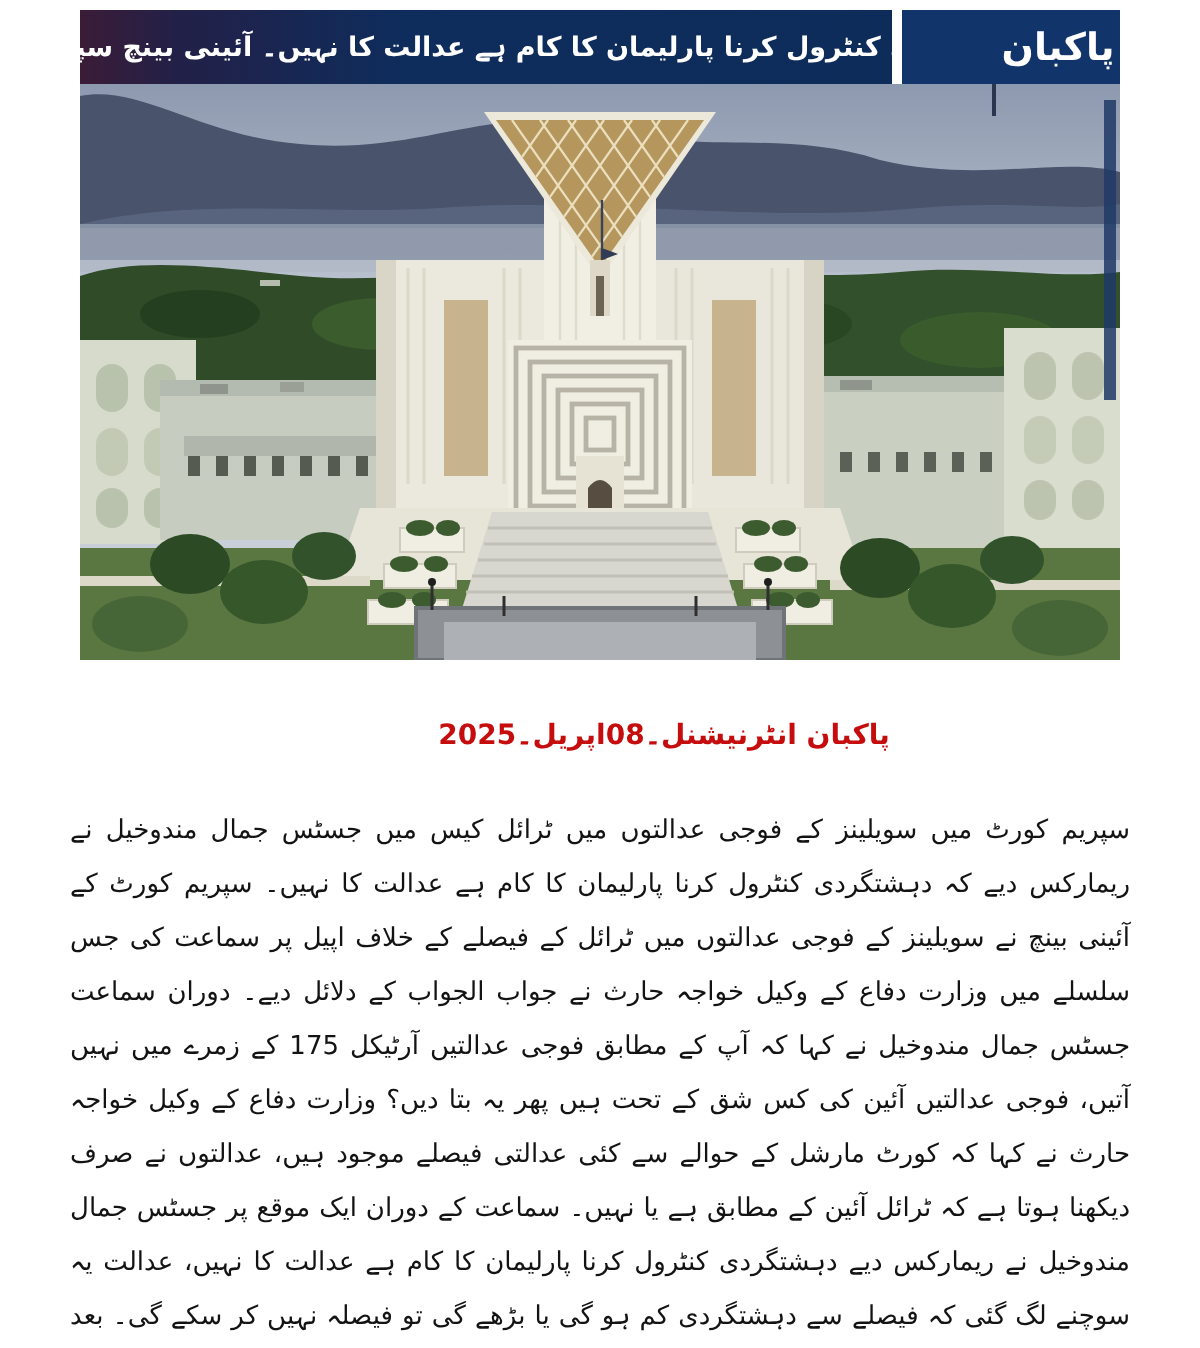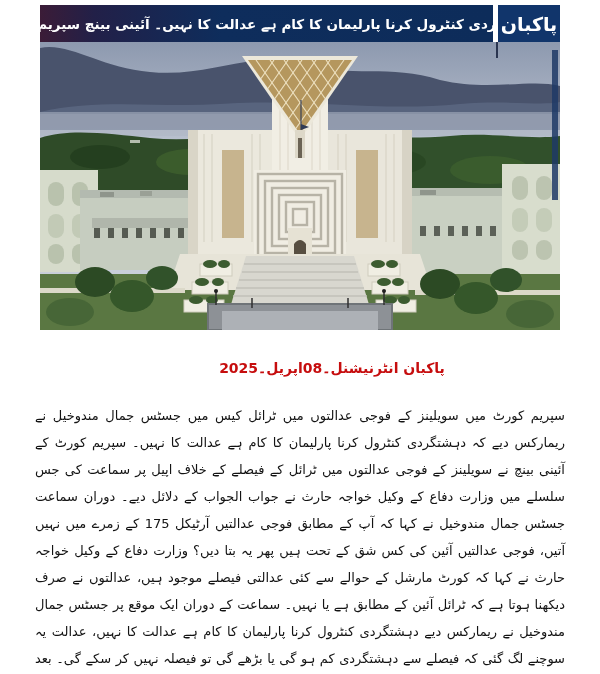--- a/index.html
+++ b/index.html
@@ -7,21 +7,21 @@
     width:600px;height:674px;background:#ffffff;position:relative;
     font-family:"DejaVu Sans",sans-serif;
   }
   .masthead{
     position:absolute;top:5px;left:40px;width:520px;height:37px;
     direction:rtl;display:flex;align-items:stretch;
   }
   .brand-box{
     width:62px;background:#11356b;color:#ffffff;
     display:flex;align-items:center;justify-content:center;
-    font-size:19px;font-weight:bold;flex:0 0 auto;cursor:pointer;
+    font-size:19px;font-weight:bold;flex:0 0 auto;cursor:pointer;padding-left:47px;
   }
   .brand-gap{width:5px;background:#ffffff;flex:0 0 auto;}
   .headline-bar{
     flex:1 1 auto;
     background:linear-gradient(270deg,#0d2c5a 0%,#0e2d5c 60%,#222048 88%,#3b1c37 100%);
     color:#ffffff;display:flex;align-items:center;justify-content:center;
     overflow:hidden;
   }
   .headline-text{
     font-size:13.5px;font-weight:bold;white-space:nowrap;direction:rtl;

